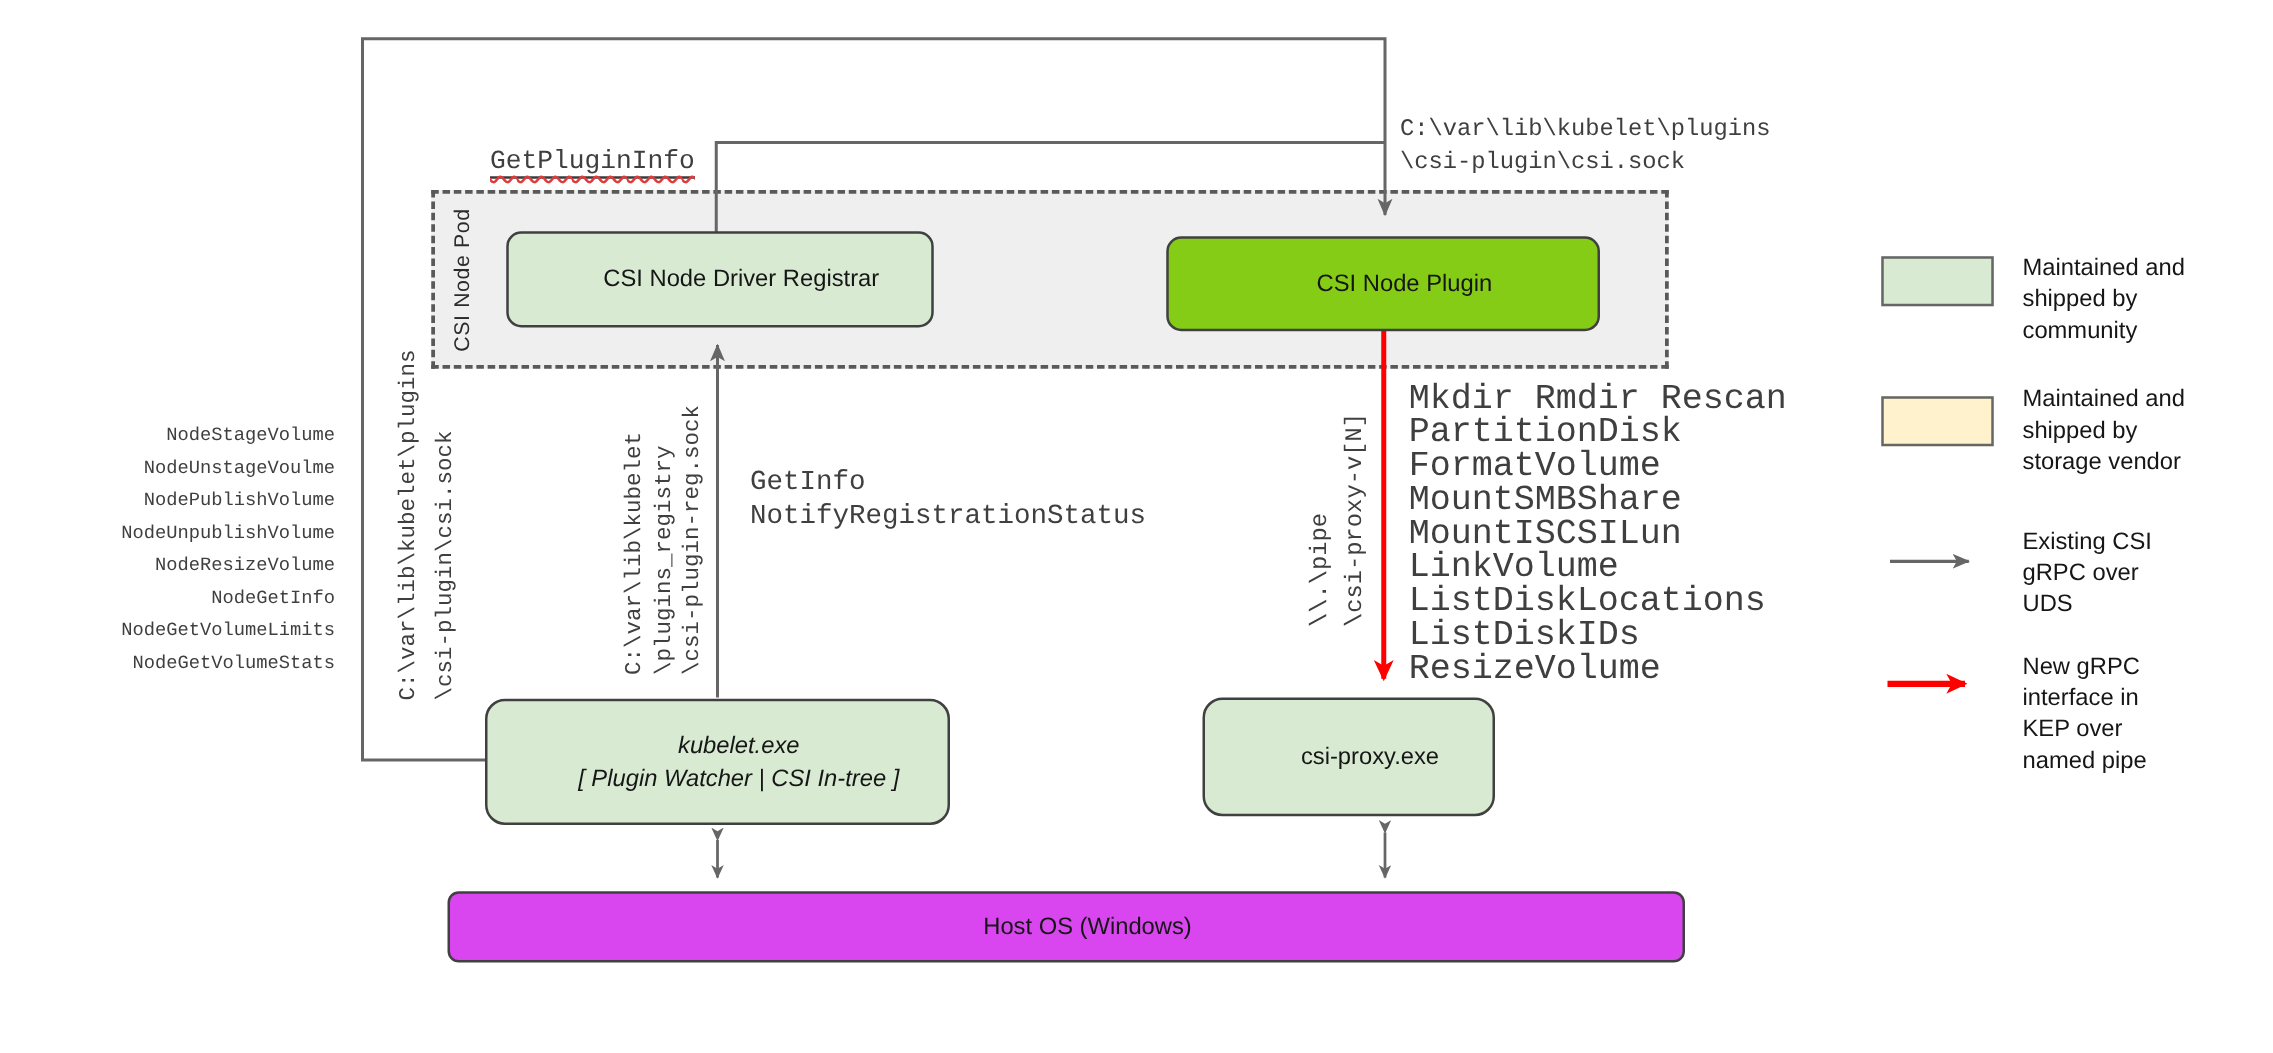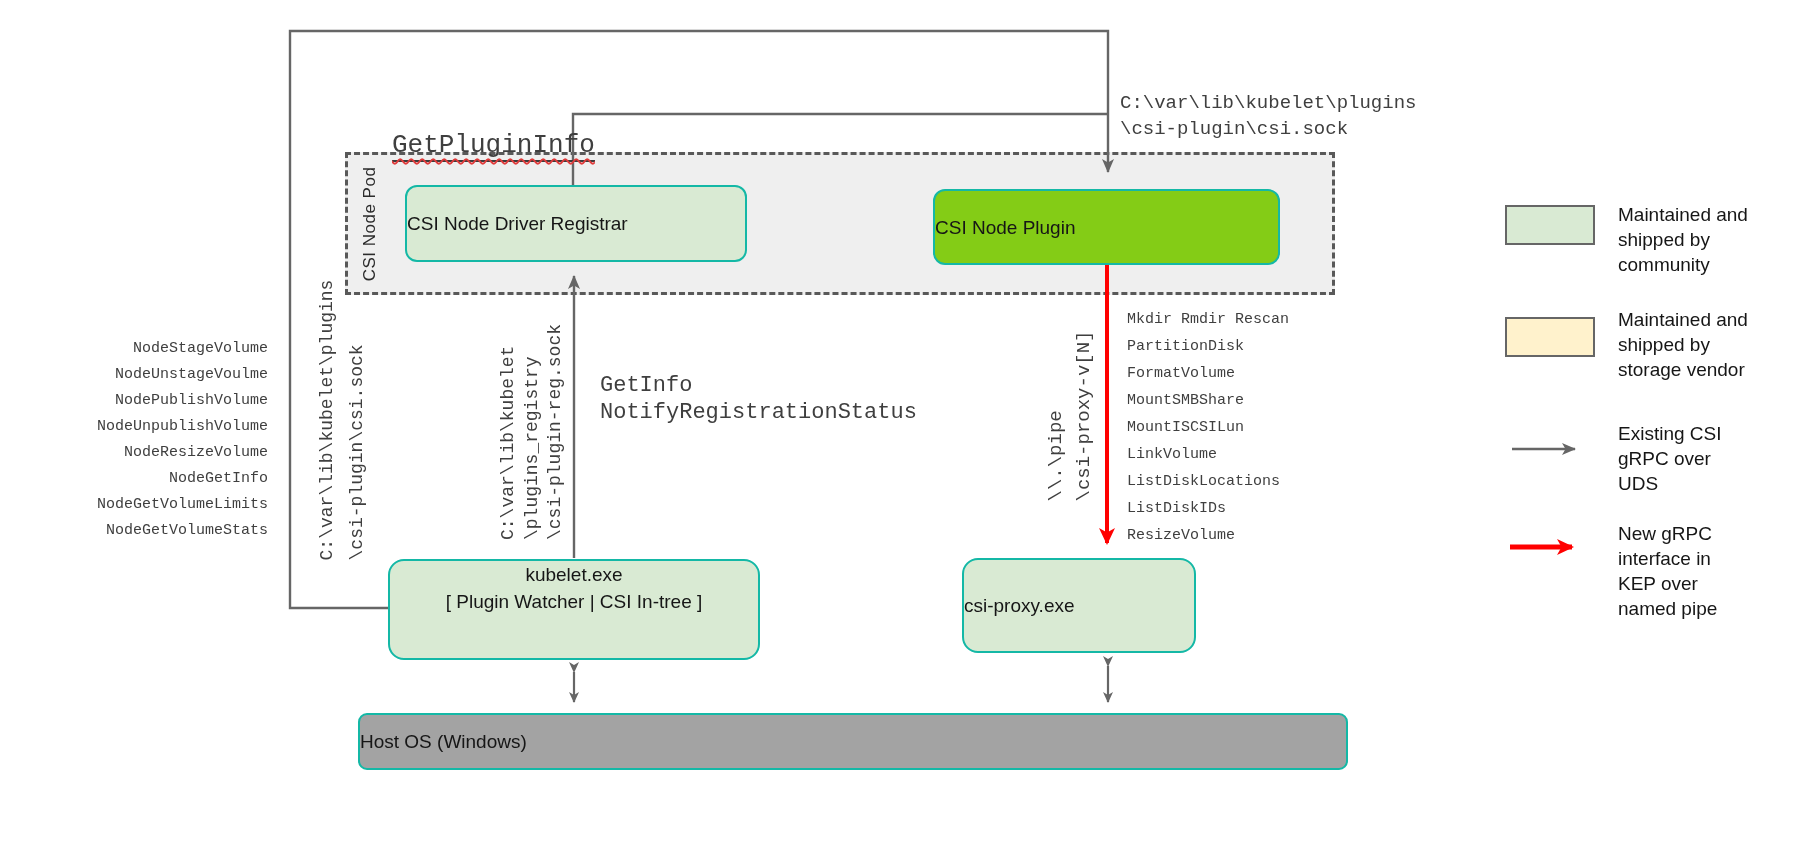--- a/index.html
+++ b/index.html
@@ -1,22 +1,22 @@
 <!DOCTYPE html>
 <html><head>
 <meta charset="utf-8">
 <style>
   html,body{margin:0;padding:0;background:#ffffff;}
   #canvas{position:relative;width:1818px;height:842px;background:#ffffff;overflow:hidden;
           font-family:"Liberation Sans","DejaVu Sans",sans-serif;}
   .abs{position:absolute;}
   .mono{font-family:"Liberation Mono","DejaVu Sans Mono",monospace;color:#3f3f3f;white-space:pre;}
   .sans{font-family:"Liberation Sans","DejaVu Sans",sans-serif;color:#161616;}
-  .box{position:absolute;border:2px solid #14b8a6;border-radius:12px;display:flex;
-       align-items:center;justify-content:flex-start;text-align:center;box-sizing:border-box;z-index:3;}
+  .box{position:absolute;border:2px solid #404040;border-radius:12px;display:flex;
+       align-items:center;justify-content:center;text-align:center;box-sizing:border-box;z-index:3;padding-left:34px;}
   .box .lbl{font-size:19px;color:#161616;line-height:27px;}
   .pod{position:absolute;left:345px;top:152px;width:990px;height:143px;background:#efefef;
        border:3px dashed #595959;box-sizing:border-box;z-index:1;}
   .rot{transform:translate(-50%,-50%) rotate(-90deg);transform-origin:center center;text-align:left;z-index:2;}
   svg.lines{position:absolute;left:0;top:0;z-index:2;}
   .legend-text{font-size:19px;line-height:25px;color:#161616;white-space:pre;z-index:3;}
   .swatch{position:absolute;width:90px;height:40px;border:2px solid #666;box-sizing:border-box;z-index:3;}
   .squiggle{border-bottom:2px solid #3b3b3b;text-decoration:underline wavy #e03b3b;
             text-decoration-thickness:2px;text-underline-offset:6px;}
 </style>
@@ -56,32 +56,32 @@
     <path d="M 1512 449 H 1575" fill="none" stroke="#666666" stroke-width="2.6" marker-end="url(#aGray)"></path>
     <path d="M 1510 547 H 1572" fill="none" stroke="#ff0000" stroke-width="5" marker-end="url(#aRed)"></path>
   </svg>
 
   <div class="box" style="left:405px;top:185px;width:342px;height:77px;background:#d9ead3;">
     <span class="lbl">CSI Node Driver Registrar</span>
   </div>
   <div class="box" style="left:933px;top:189px;width:347px;height:76px;background:#84cc16;">
     <span class="lbl">CSI Node Plugin</span>
   </div>
-  <div class="box" style="left:388px;top:559px;width:372px;height:101px;background:#d9ead3;border-radius:16px;flex-direction:column;">
+  <div class="box" style="left:388px;top:559px;width:372px;height:101px;background:#d9ead3;border-radius:16px;flex-direction:column;font-style:italic;">
     <span class="lbl">kubelet.exe</span>
     <span class="lbl">[ Plugin Watcher | CSI In-tree ]</span>
   </div>
   <div class="box" style="left:962px;top:558px;width:234px;height:95px;background:#d9ead3;border-radius:16px;">
     <span class="lbl">csi-proxy.exe</span>
   </div>
-  <div class="box" style="left:358px;top:713px;width:990px;height:57px;background:#a3a3a3;border-radius:9px;">
+  <div class="box" style="left:358px;top:713px;width:990px;height:57px;background:#d946ef;border-radius:9px;">
     <span class="lbl">Host OS (Windows)</span>
   </div>
 
-  <div class="abs mono" style="left:392px;top:130px;font-size:26px;z-index:3;"><span class="squiggle">GetPluginInfo</span></div>
+  <div class="abs mono" style="left:392px;top:118px;font-size:21px;z-index:3;"><span class="squiggle">GetPluginInfo</span></div>
 
   <div class="abs mono" style="left:1120px;top:90px;font-size:19px;line-height:26px;z-index:3;">C:\var\lib\kubelet\plugins
 \csi-plugin\csi.sock</div>
 
   <div class="abs mono" style="left:28px;top:336px;width:240px;text-align:right;font-size:15px;line-height:26px;">NodeStageVolume
 NodeUnstageVoulme
 NodePublishVolume
 NodeUnpublishVolume
 NodeResizeVolume
 NodeGetInfo
@@ -94,21 +94,21 @@
   <div class="abs mono rot" style="left:532px;top:432px;font-size:18px;line-height:23.5px;">C:\var\lib\kubelet
 \plugins_registry
 \csi-plugin-reg.sock</div>
 
   <div class="abs mono" style="left:600px;top:372px;font-size:22px;line-height:27px;">GetInfo
 NotifyRegistrationStatus</div>
 
   <div class="abs mono rot" style="left:1070px;top:416px;font-size:19px;line-height:28px;">\\.\pipe
 \csi-proxy-v[N]</div>
 
-  <div class="abs mono" style="left:1127px;top:306px;font-size:15px;line-height:27px;">Mkdir Rmdir Rescan
+  <div class="abs mono" style="left:1127px;top:306px;font-size:28px;line-height:27px;">Mkdir Rmdir Rescan
 PartitionDisk
 FormatVolume
 MountSMBShare
 MountISCSILun
 LinkVolume
 ListDiskLocations
 ListDiskIDs
 ResizeVolume</div>
 
   <div class="swatch" style="left:1505px;top:205px;background:#d9ead3;"></div>

